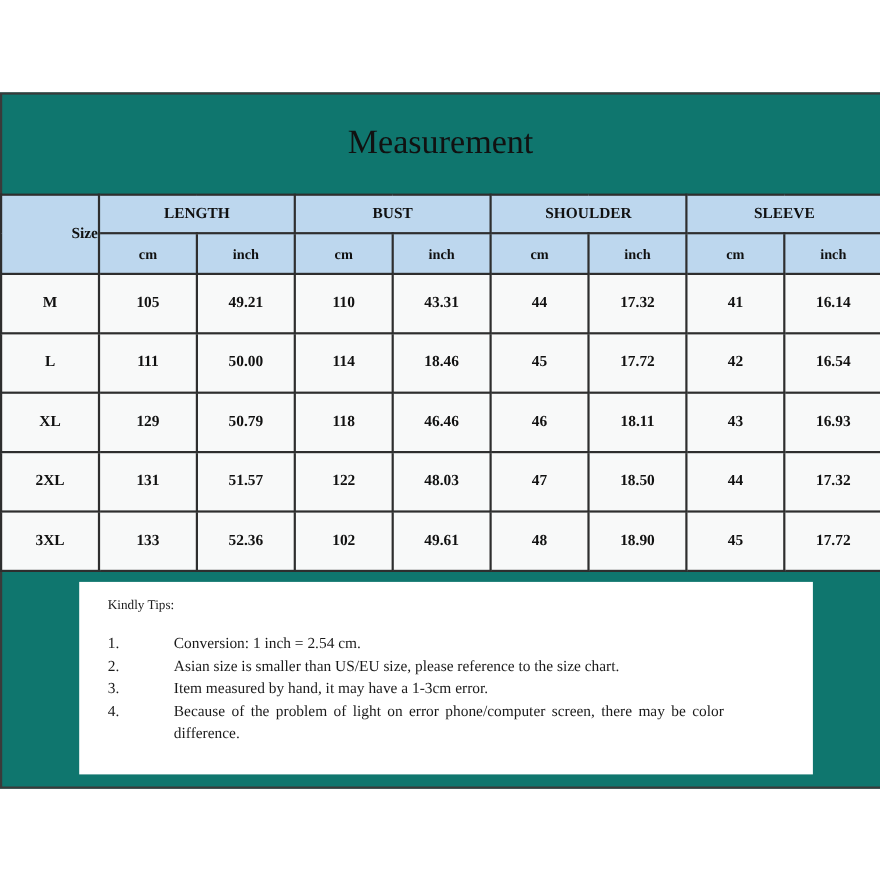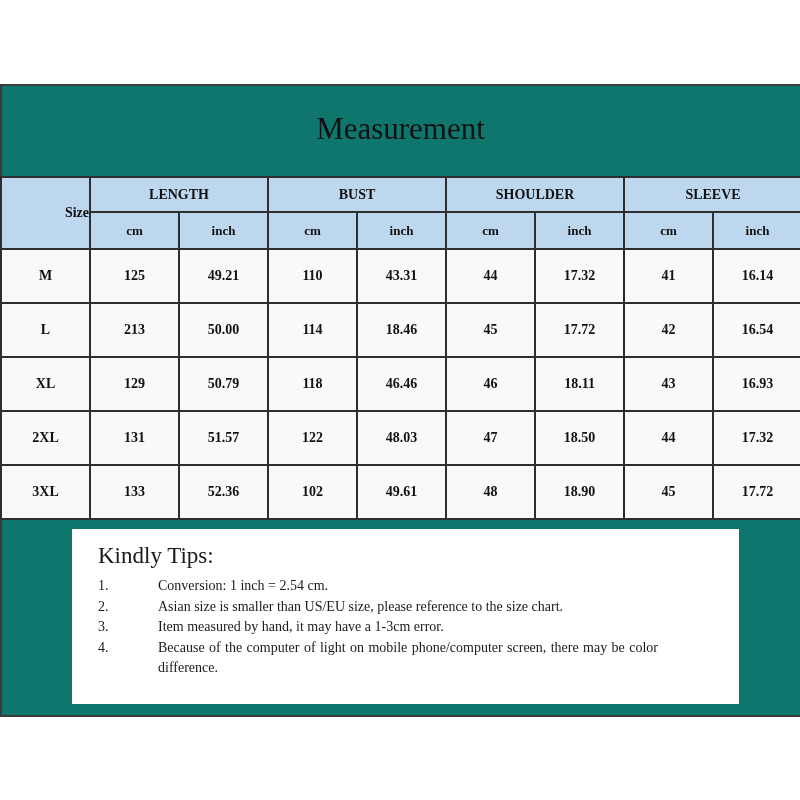--- a/index.html
+++ b/index.html
@@ -89,21 +89,21 @@
       left: 70px;
       top: 443px;
       width: 667px;
       height: 175px;
       background: #ffffff;
     }
     .tips-heading {
       position: absolute;
       left: 26px;
       top: 14px;
-      font-size: 23px;
+      font-size: 12px;
       font-family: "Liberation Serif", "DejaVu Serif", serif;
       color: #1a1a1a;
     }
     .tips-list {
       position: absolute;
       left: 26px;
       top: 47px;
       width: 560px;
       margin: 0;
       padding: 0;
@@ -161,32 +161,32 @@
         <th class="unit">inch</th>
         <th class="unit">cm</th>
         <th class="unit">inch</th>
         <th class="unit">cm</th>
         <th class="unit">inch</th>
       </tr>
     </thead>
     <tbody>
       <tr>
         <td class="size-cell">M</td>
-        <td>125</td>
+        <td>105</td>
         <td>49.21</td>
         <td>110</td>
         <td>43.31</td>
         <td>44</td>
         <td>17.32</td>
         <td>41</td>
         <td>16.14</td>
       </tr>
       <tr>
         <td class="size-cell">L</td>
-        <td>213</td>
+        <td>111</td>
         <td>50.00</td>
         <td>114</td>
         <td>18.46</td>
         <td>45</td>
         <td>17.72</td>
         <td>42</td>
         <td>16.54</td>
       </tr>
       <tr>
         <td class="size-cell">XL</td>
@@ -234,17 +234,17 @@
       <li>
         <span class="num">2.</span>
         <span class="txt">Asian size is smaller than US/EU size, please reference to the size chart.</span>
       </li>
       <li>
         <span class="num">3.</span>
         <span class="txt">Item measured by hand, it may have a 1-3cm error.</span>
       </li>
       <li>
         <span class="num">4.</span>
-        <span class="txt">Because of the computer of light on mobile phone/computer screen, there may be color difference.</span>
+        <span class="txt">Because of the problem of light on error phone/computer screen, there may be color difference.</span>
       </li>
     </ul>
   </div>
 </div>
 
 </body></html>

